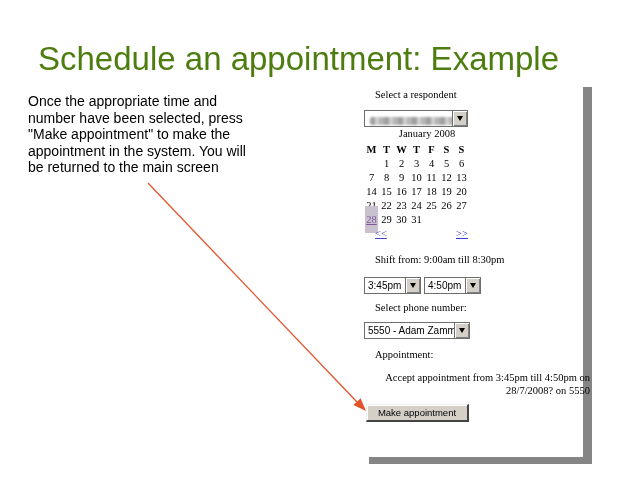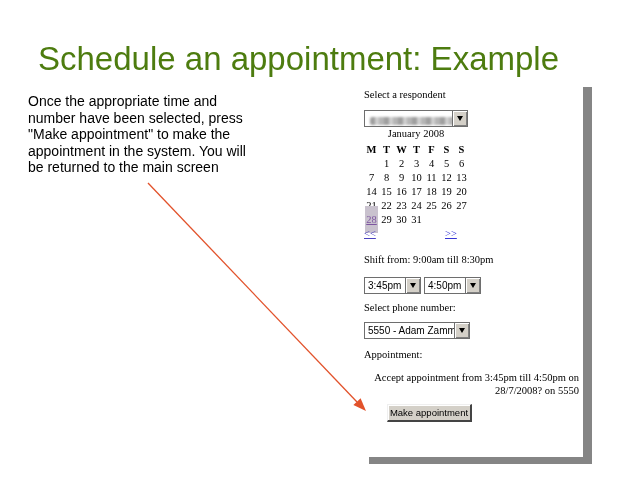--- a/index.html
+++ b/index.html
@@ -22,21 +22,21 @@
   
   .arrow-svg { position:absolute; left:0; top:0; z-index:5; pointer-events:none; }
   
   .panel {
     position:absolute; left:355px; top:84px; width:228px; height:373px;
     background:#ffffff; z-index:2;
     font-family:"Liberation Serif", serif; font-size:10.5px; color:#000;
   }
   .shadow-right  { position:absolute; left:582px; top:87px;  width:10px;  height:377px; background:#858585; z-index:1; }
   .shadow-bottom { position:absolute; left:369px; top:457px; width:223px; height:7px;   background:#858585; z-index:1; }
-  .pabs { position:absolute; }
+  .pabs { position:absolute;margin-left:11px; }
   
   .sel {
     position:absolute; background:#fff; border:1px solid #6e6e6e;
     display:flex; align-items:stretch; height:17px;
     font-family:Liberation Sans, sans-serif; font-size:10px;
   }
   .sel .val { flex:1; padding:2px 2px 0 3px; white-space:nowrap; overflow:hidden; }
   .sel .btn {
     width:15px; background:#d4d0c8; border-left:1px solid #6e6e6e;
     box-shadow:inset 1px 1px 0 #ffffff, inset -1px -1px 0 #808080;
@@ -58,29 +58,28 @@
   .cal-h { font-weight:bold; }
   .day-sel {
     background:#c9c2ce; color:#7d55a0; text-decoration:underline;
     padding:8px 1px; cursor:pointer;
   }
   .cal-nav { text-decoration:underline; cursor:pointer; }
   .nav-prev { left:9px;  top:144px; color:#4a42c0; }
   .nav-next { left:90px; top:144px; color:#3535d5; }
   
   .mk-btn {
-    position:absolute; left:11px; top:320px; width:85px; height:18px;
+    position:absolute; left:11px; top:320px; width:103px; height:18px;
     background:#d4d0c8; color:#000;
     font-family:"Liberation Sans", sans-serif; font-size:9.5px;
     border-top:1px solid #efefef; border-left:1px solid #efefef;
     border-right:2px solid #444444; border-bottom:2px solid #444444;
     box-shadow:inset 1px 1px 0 #ffffff;
     display:flex; align-items:center; justify-content:center; cursor:pointer;
     white-space:nowrap;
-    margin-left:21px;
   }
 </style>
 </head>
 <body>
 
 <div class="slide-title">Schedule an appointment: Example</div>
 
 <div class="annotation">Once the appropriate time and
 number have been selected, press
 "Make appointment" to make the

